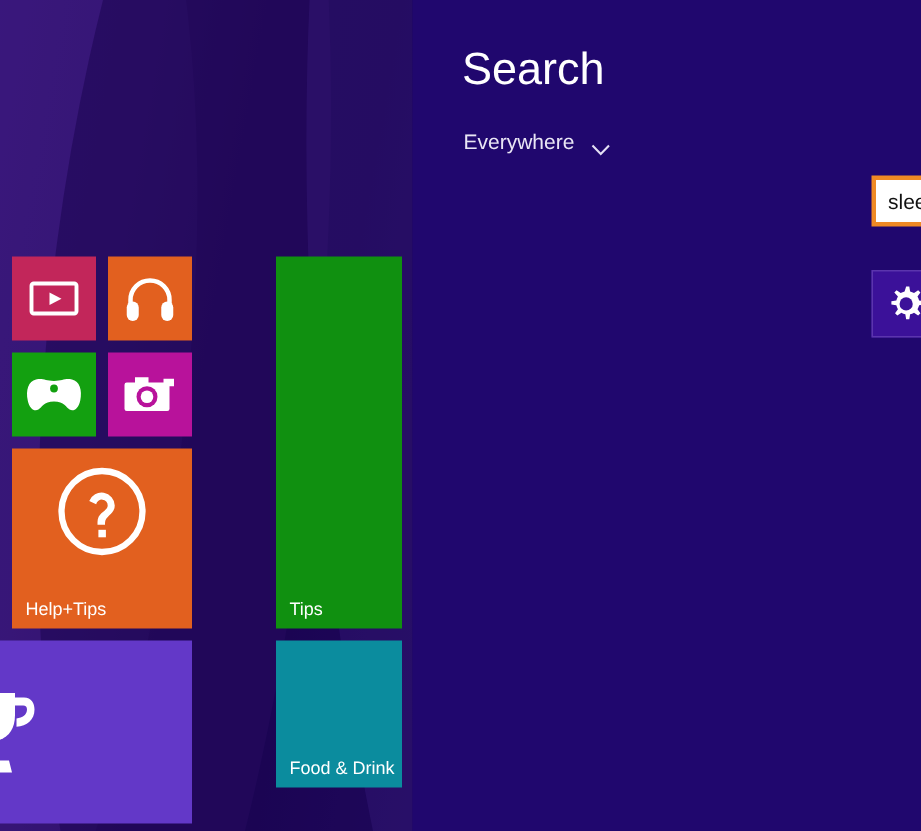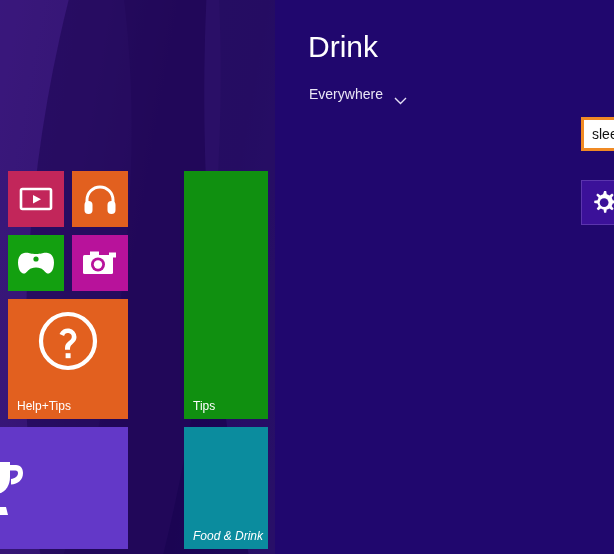--- a/index.html
+++ b/index.html
@@ -247,28 +247,28 @@
       <div class="tile-glyph cut-left">
         <svg width="60" height="64" viewBox="0 0 60 64" aria-hidden="true">
           <path d="M10 6 h30 v15 c0 10 -6 17 -15 17 c-9 0 -15 -7 -15 -17 z" fill="#fff"></path>
           <path d="M40 9 h6 c5 0 7 4 7 8 c0 7 -5 11 -12 11.5 v-5.5 c4 -0.5 7 -2.6 7 -6 c0 -1.6 -0.8 -2.6 -2.6 -2.6 h-5.4 z" fill="#fff"></path>
           <rect x="21" y="37" width="8" height="12" fill="#fff"></rect>
           <path d="M14 51 h22 l2 8 h-26 z" fill="#fff"></path>
         </svg>
       </div>
     </div>
 
-    <div class="tile" style="left:184px; top:427px; width:84px; height:122px; background:#0b8c9e;font-style:italic;">
+    <div class="tile" style="left:184px; top:427px; width:84px; height:98px; background:#0b8c9e;">
       <div class="tile-label">Food &amp; Drink</div>
     </div>
   </div>
 
   <div id="search-panel">
 
-    <div id="search-title">Drink</div>
+    <div id="search-title">Search</div>
 
     <div id="scope-row">
       <span id="scope-label">Everywhere</span>
       <span id="scope-chevron">
         <svg width="13" height="8" viewBox="0 0 13 8" aria-hidden="true">
           <polyline points="1,1 6.5,6.6 12,1" fill="none" stroke="#e3dff4" stroke-width="1.4"></polyline>
         </svg>
       </span>
     </div>
 

